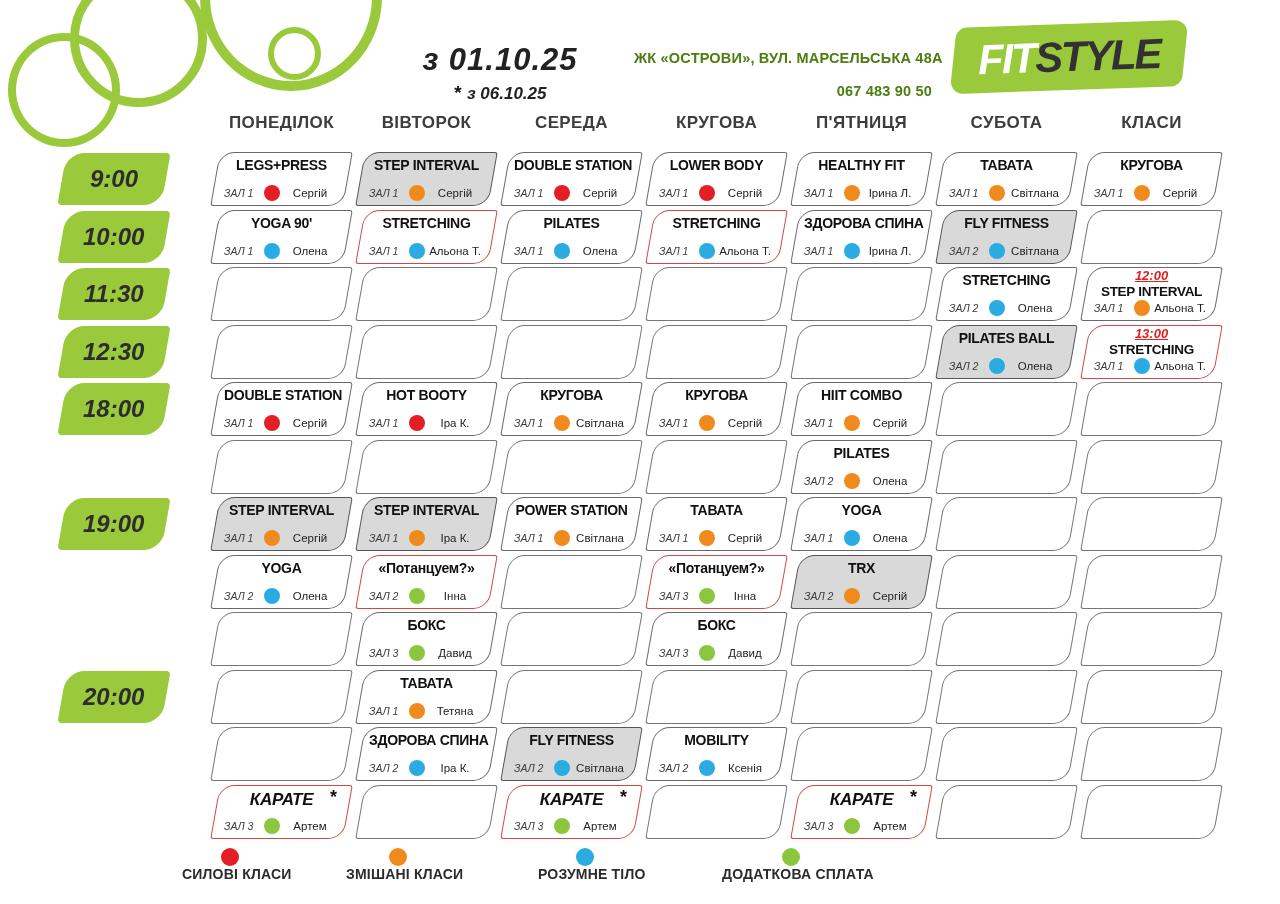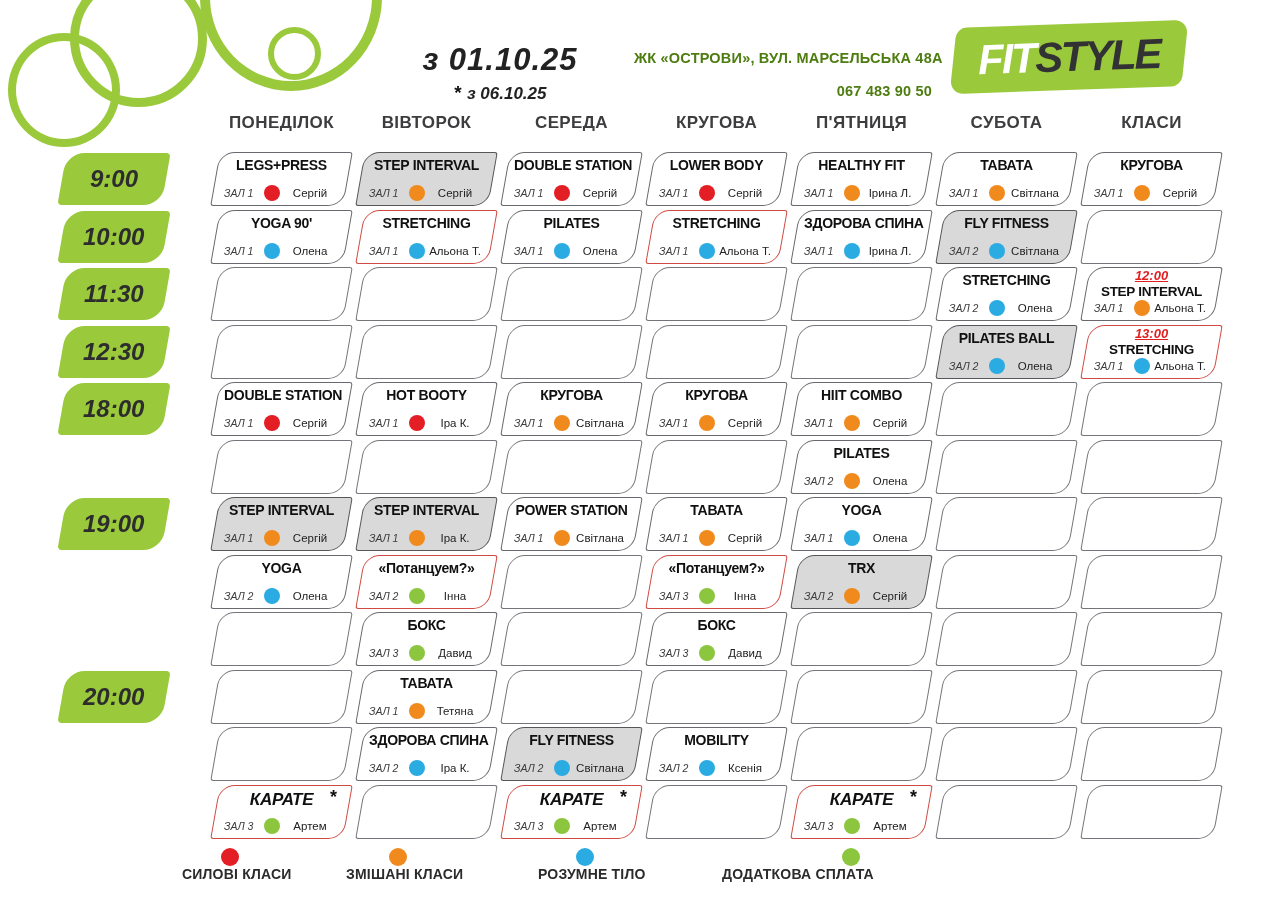--- a/index.html
+++ b/index.html
@@ -599,21 +599,21 @@
         <span class="legend-label">СИЛОВІ КЛАСИ</span>
       </div>
       <div class="legend-item" style="left: 346px;">
         <span class="legend-dot" style="background: rgb(240, 138, 29);"></span>
         <span class="legend-label">ЗМІШАНІ КЛАСИ</span>
       </div>
       <div class="legend-item" style="left: 538px;">
         <span class="legend-dot" style="background: rgb(42, 171, 226);"></span>
         <span class="legend-label">РОЗУМНЕ ТІЛО</span>
       </div>
-      <div class="legend-item" style="left: 722px; align-items: flex-end;">
+      <div class="legend-item" style="left: 722px;">
         <span class="legend-dot" style="background: rgb(140, 198, 63);"></span>
         <span class="legend-label">ДОДАТКОВА СПЛАТА</span>
       </div>
     </div>
   <div class="legend-boxes" id="legend-boxes">
     </div>
 
 </div>
 
 </body></html>

